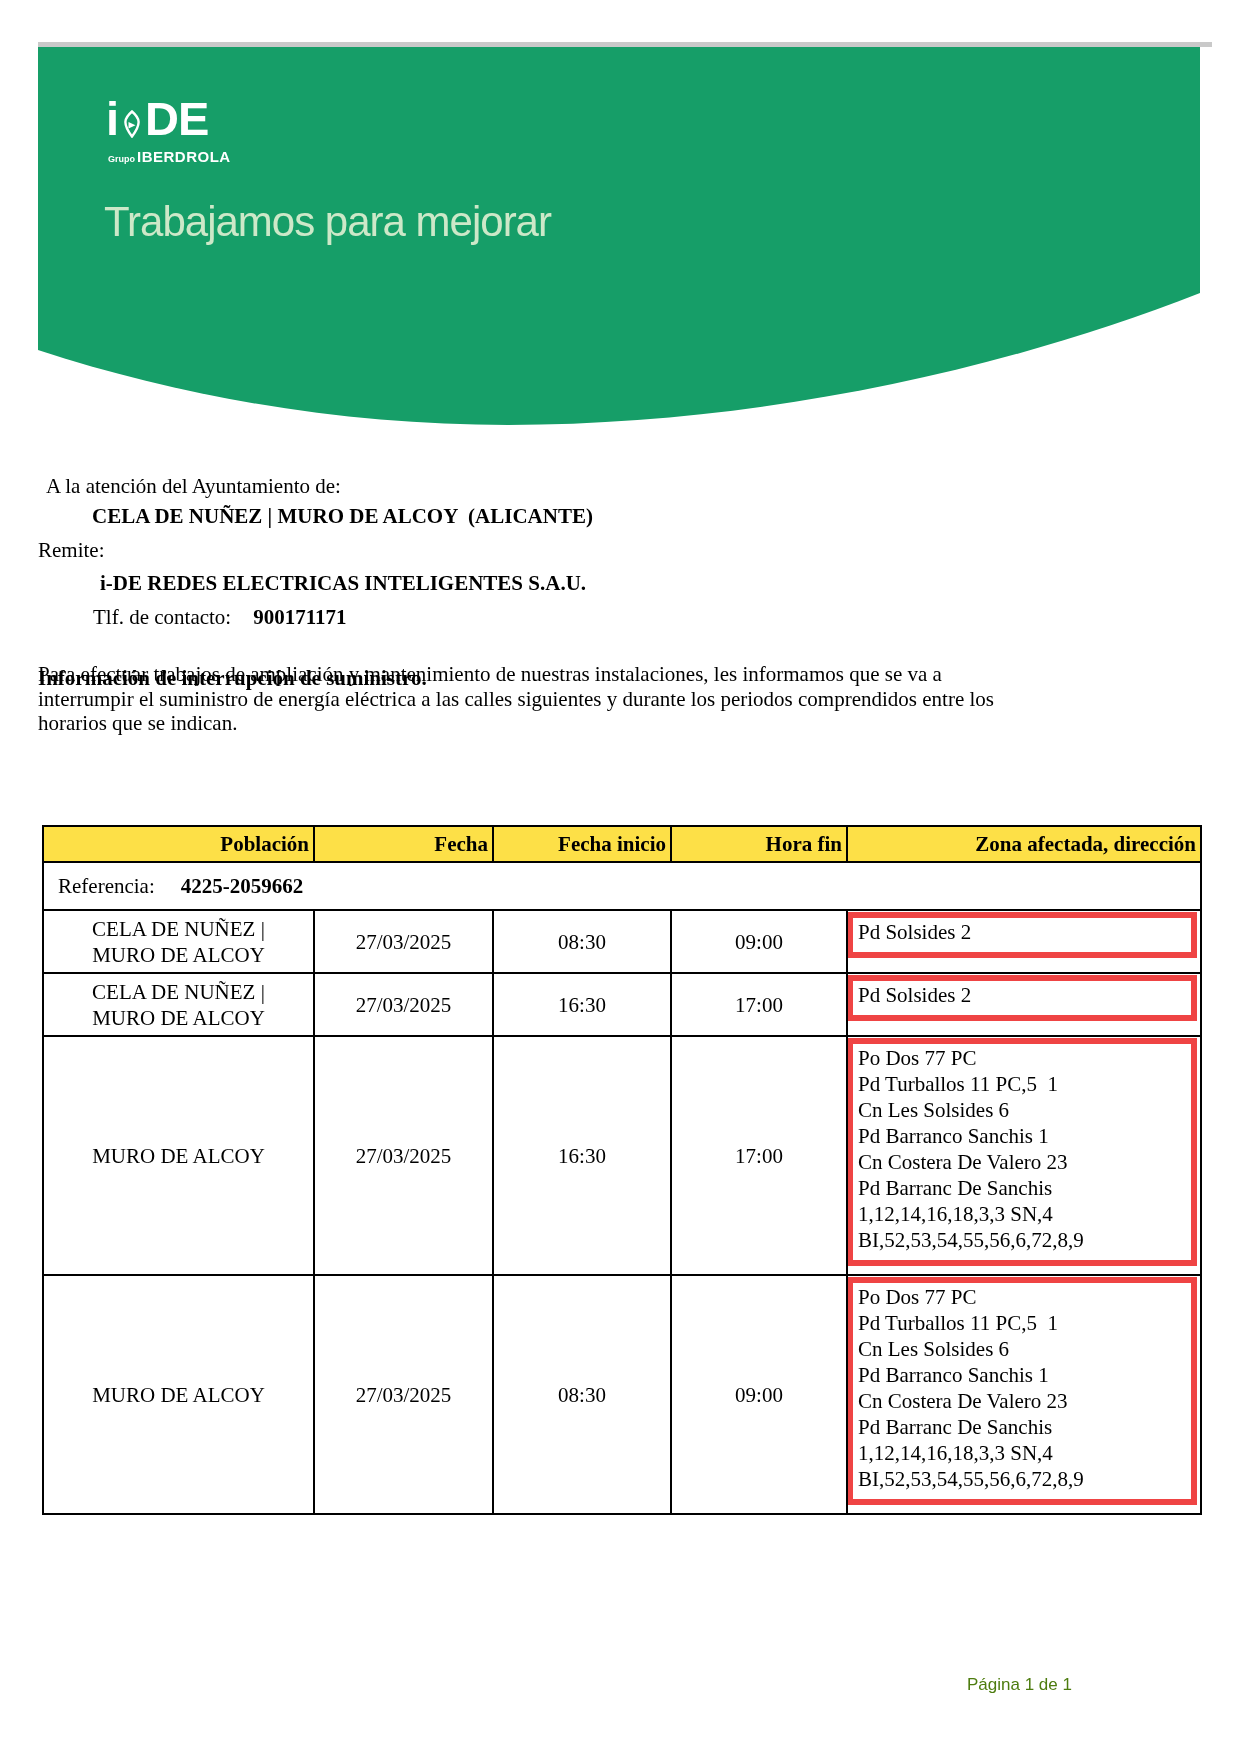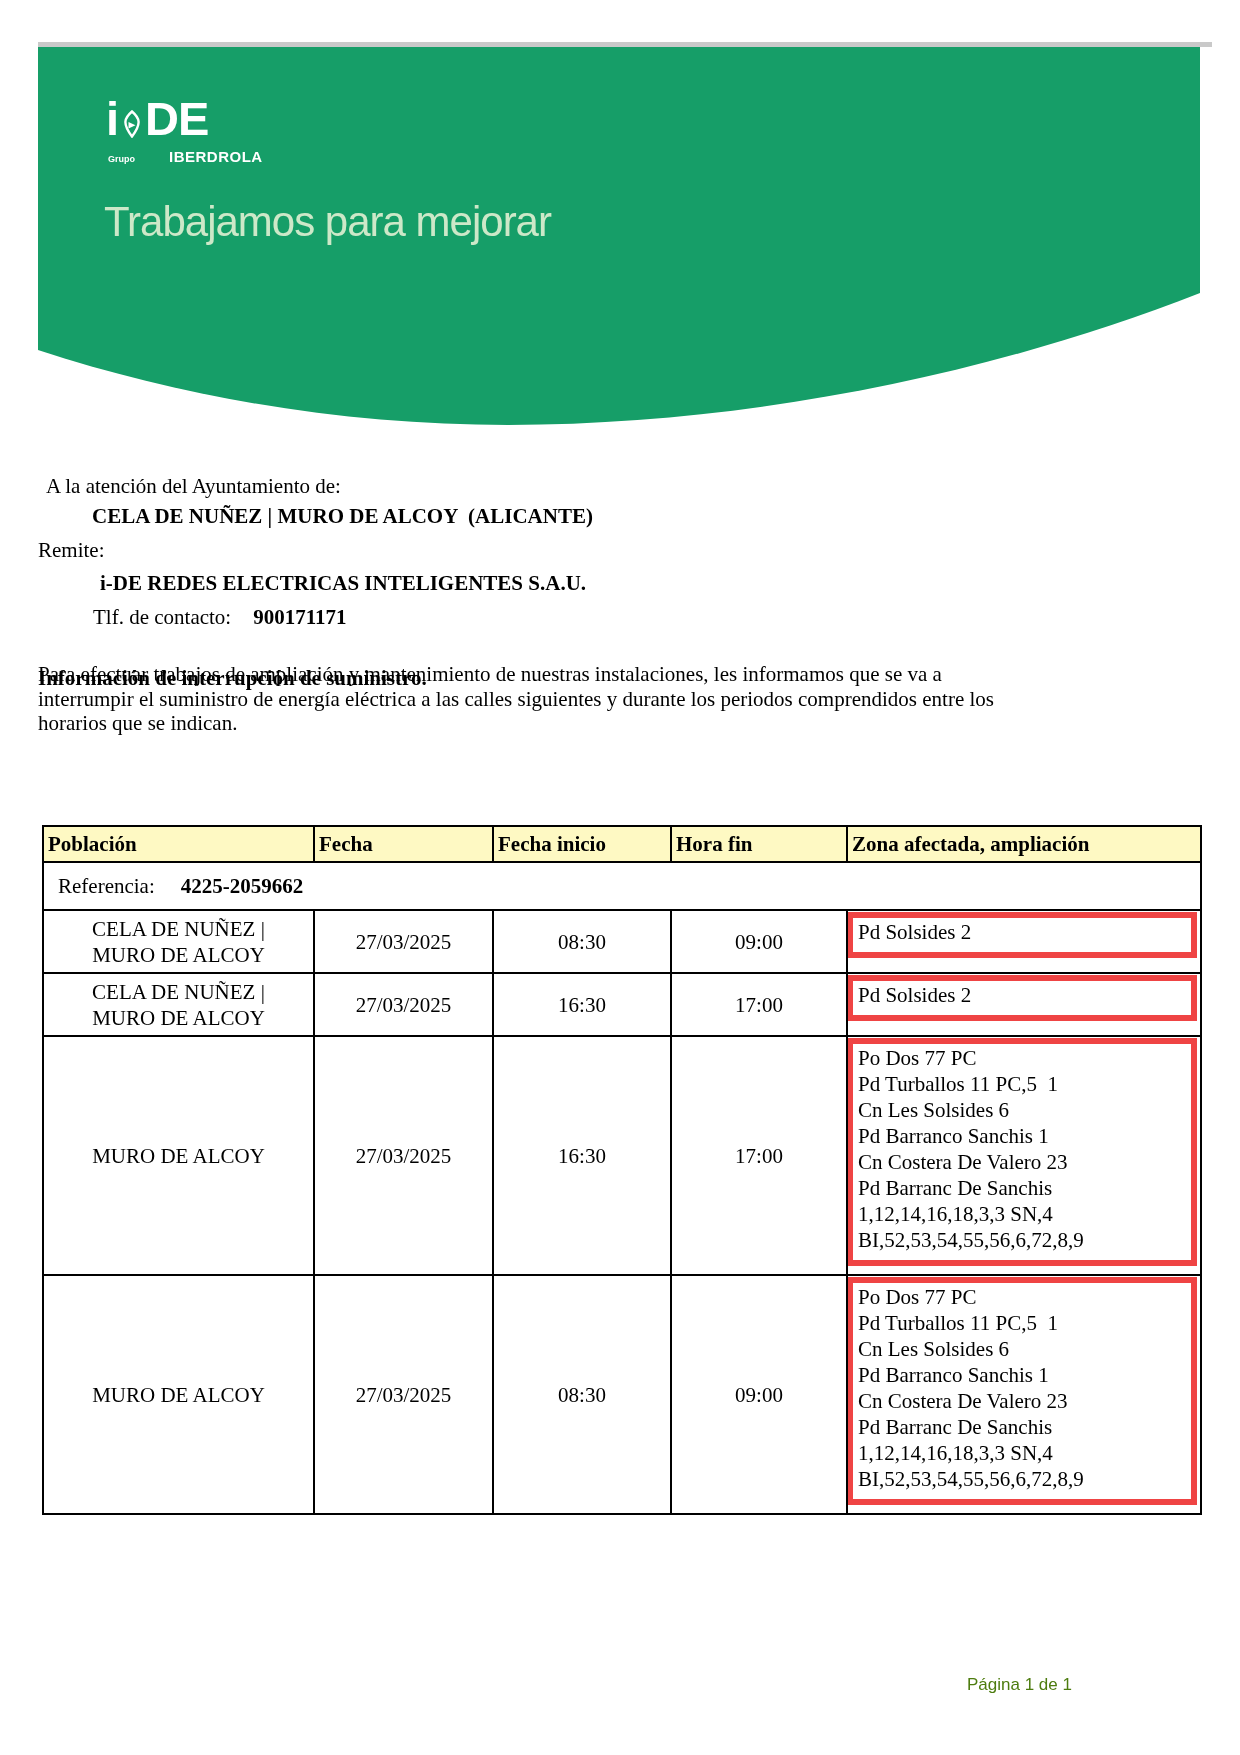--- a/index.html
+++ b/index.html
@@ -15,21 +15,21 @@
     background:#c9c9c9;
   }
   .banner {
     position:absolute; left:38px; top:47px; width:1162px; height:392px;
   }
   .banner svg.banner-shape { position:absolute; left:0; top:0; }
 
   .logo { position:absolute; left:68px; top:45px; color:#fff; font-family:"Liberation Sans", sans-serif; }
   .logo-main { display:flex; align-items:center; font-size:47px; font-weight:bold; letter-spacing:-1px; line-height:48px; }
   .logo-main .leaf { margin:6px 2px 0 3px; }
-  .logo-sub { margin-top:2px; margin-left:2px; display:flex; align-items:baseline;gap:32px; }
+  .logo-sub { margin-top:2px; margin-left:2px; display:flex; align-items:baseline; }
   .logo-sub .grupo { font-size:9px; font-weight:bold; margin-right:2px; }
   .logo-sub .iberdrola { font-size:15px; font-weight:bold; letter-spacing:0.5px; }
 
   .banner-title {
     position:absolute; left:66px; top:151px;
     font-family:"Liberation Sans", sans-serif;
     font-size:42px; font-weight:400; letter-spacing:-1px;
     color:#cde8c8;
   }
   .banner-paragraph {
@@ -55,21 +55,21 @@
   }
 
   
   table.outage {
     position:absolute; left:42px; top:825px;
     border-collapse:collapse; table-layout:fixed;
     width:1158px; font-size:21px;
   }
   table.outage td, table.outage th { border:2px solid #000; }
   table.outage th {
-    background:#fef9c3; font-weight:bold; text-align:left;
+    background:#fde047; font-weight:bold; text-align:right;
     height:36px; padding:0 4px;
   }
   tr.ref-row td { height:48px; padding-left:14px; font-weight:normal; }
   tr.ref-row .ref-value { font-weight:bold; margin-left:26px; }
 
   td.c-center { text-align:center; vertical-align:middle; white-space:pre-line; line-height:26px; }
   td.zona-cell { vertical-align:top; padding:0; }
   .zona-box {
     border:6px solid #ef4444; margin:1px 3px 0 -1px;
     padding:1px 4px 0 5px;
@@ -137,21 +137,21 @@
       <col style="width:178px">
       <col style="width:176px">
       <col style="width:354px">
   </colgroup>
   <tbody>
       <tr>
     <th>Población</th>
     <th>Fecha</th>
     <th>Fecha inicio</th>
     <th>Hora fin</th>
-    <th>Zona afectada, ampliación</th>
+    <th>Zona afectada, dirección</th>
   </tr>
   <tr class="ref-row">
     <td colspan="5">
       <span>Referencia:</span><span class="ref-value">4225-2059662</span>
     </td>
   </tr>
 
   <tr class="r-small">
     <td class="c-center">CELA DE NUÑEZ |
 MURO DE ALCOY</td>

